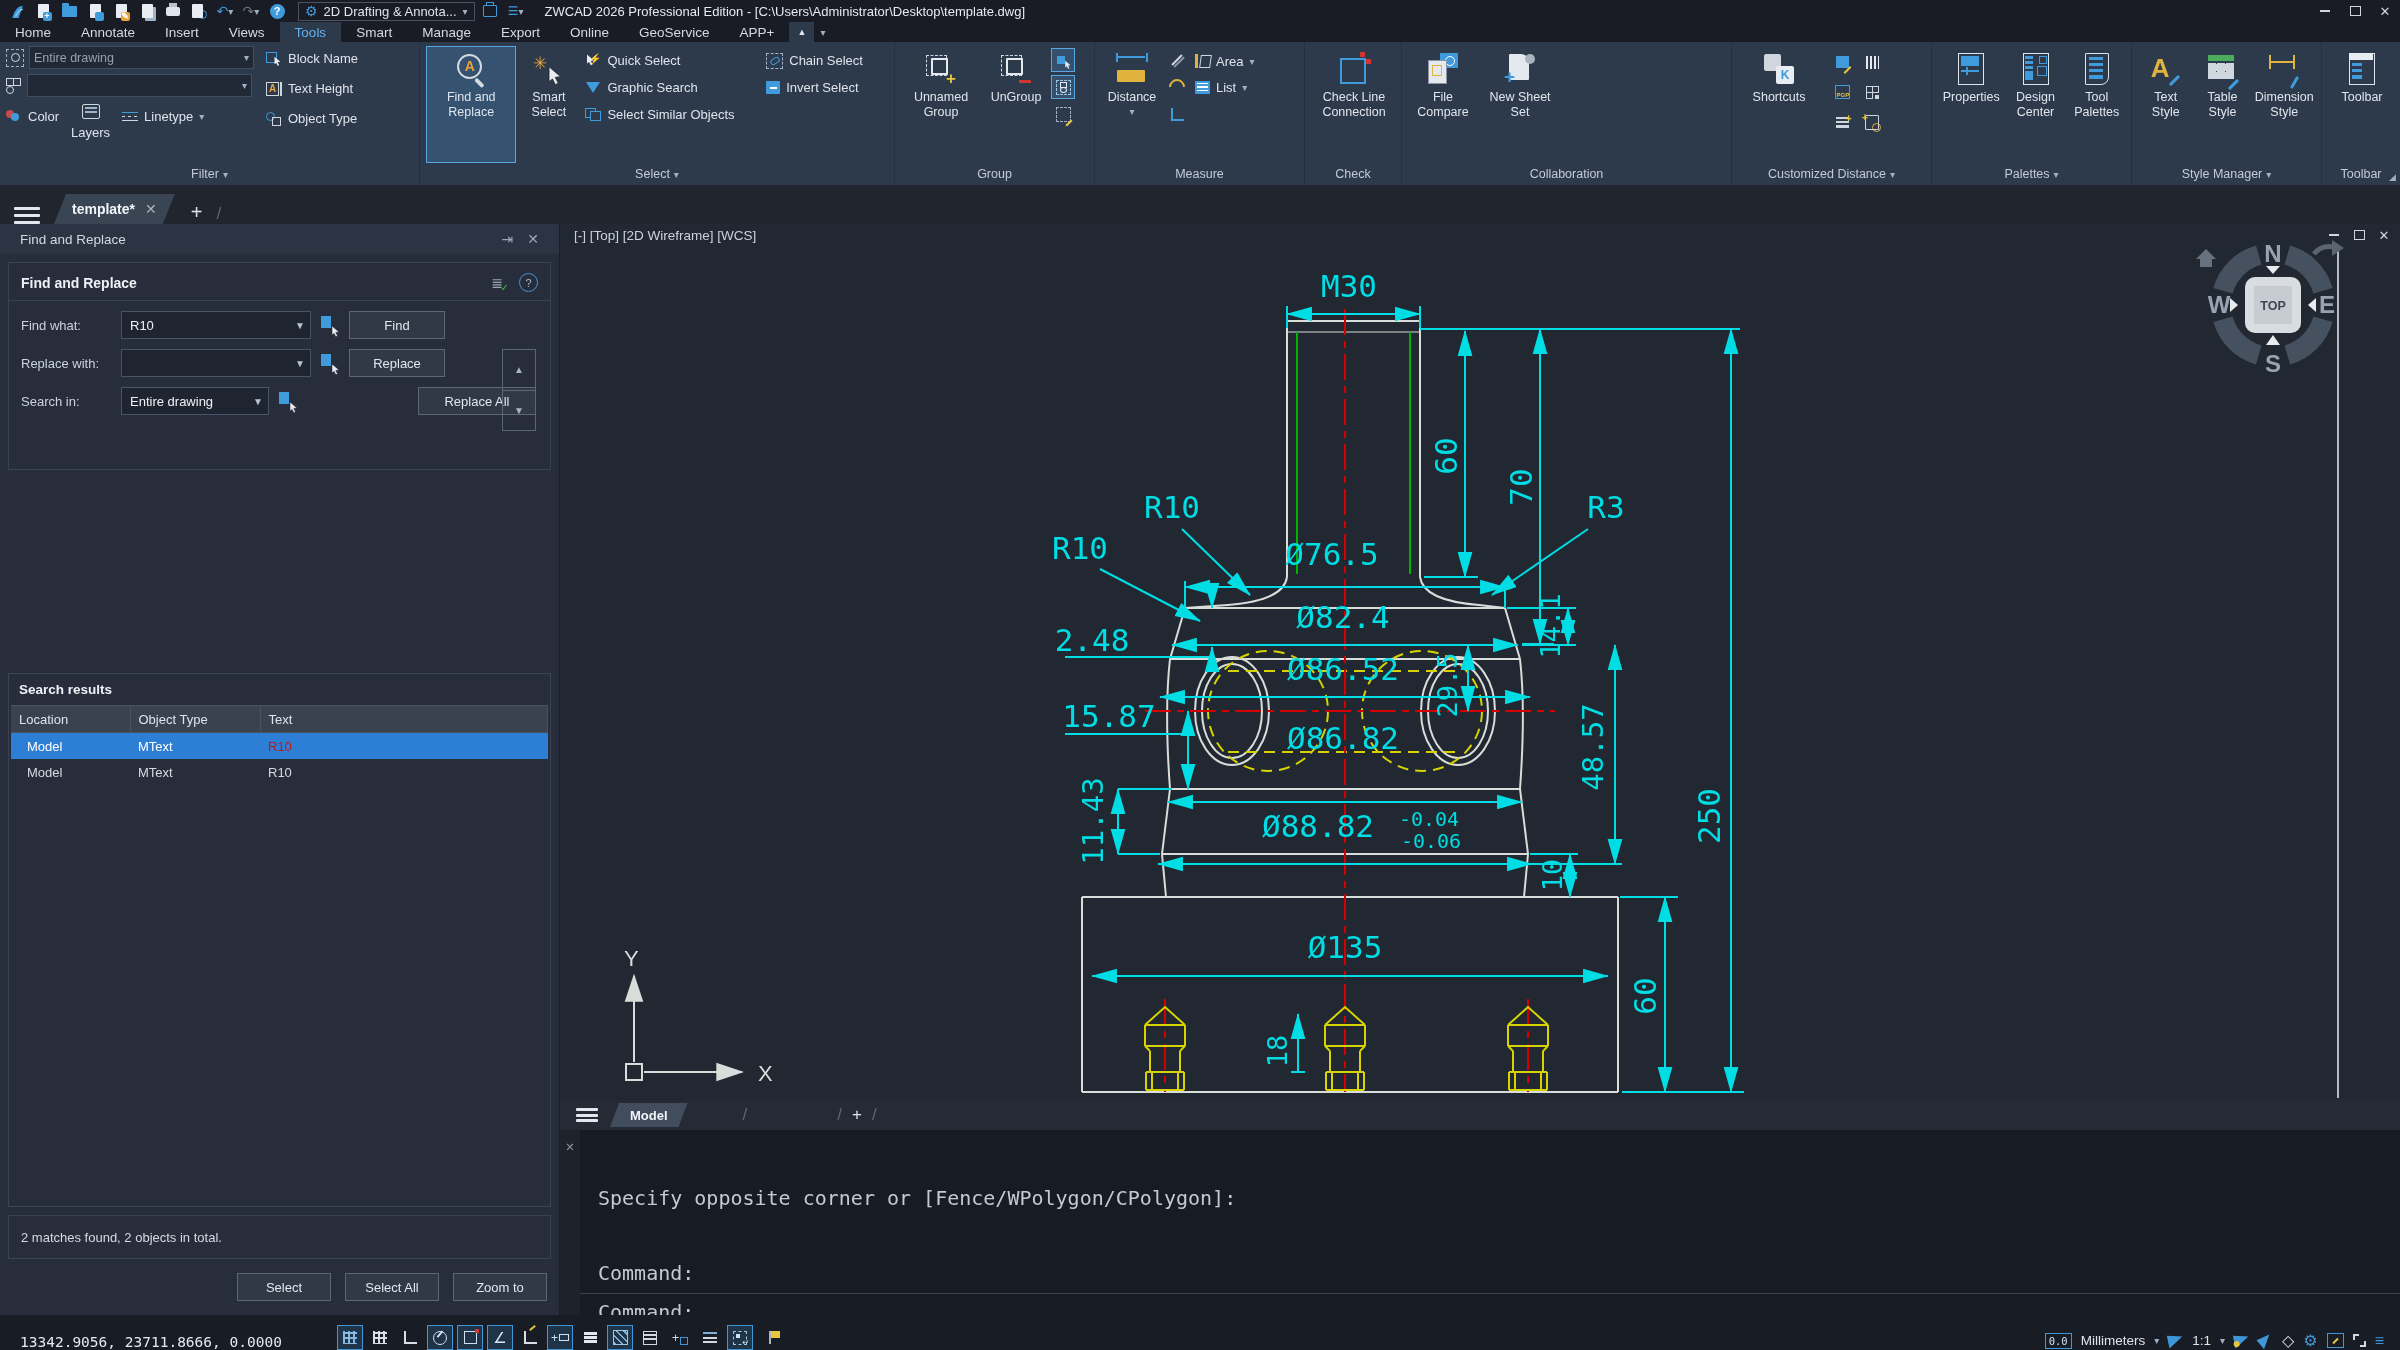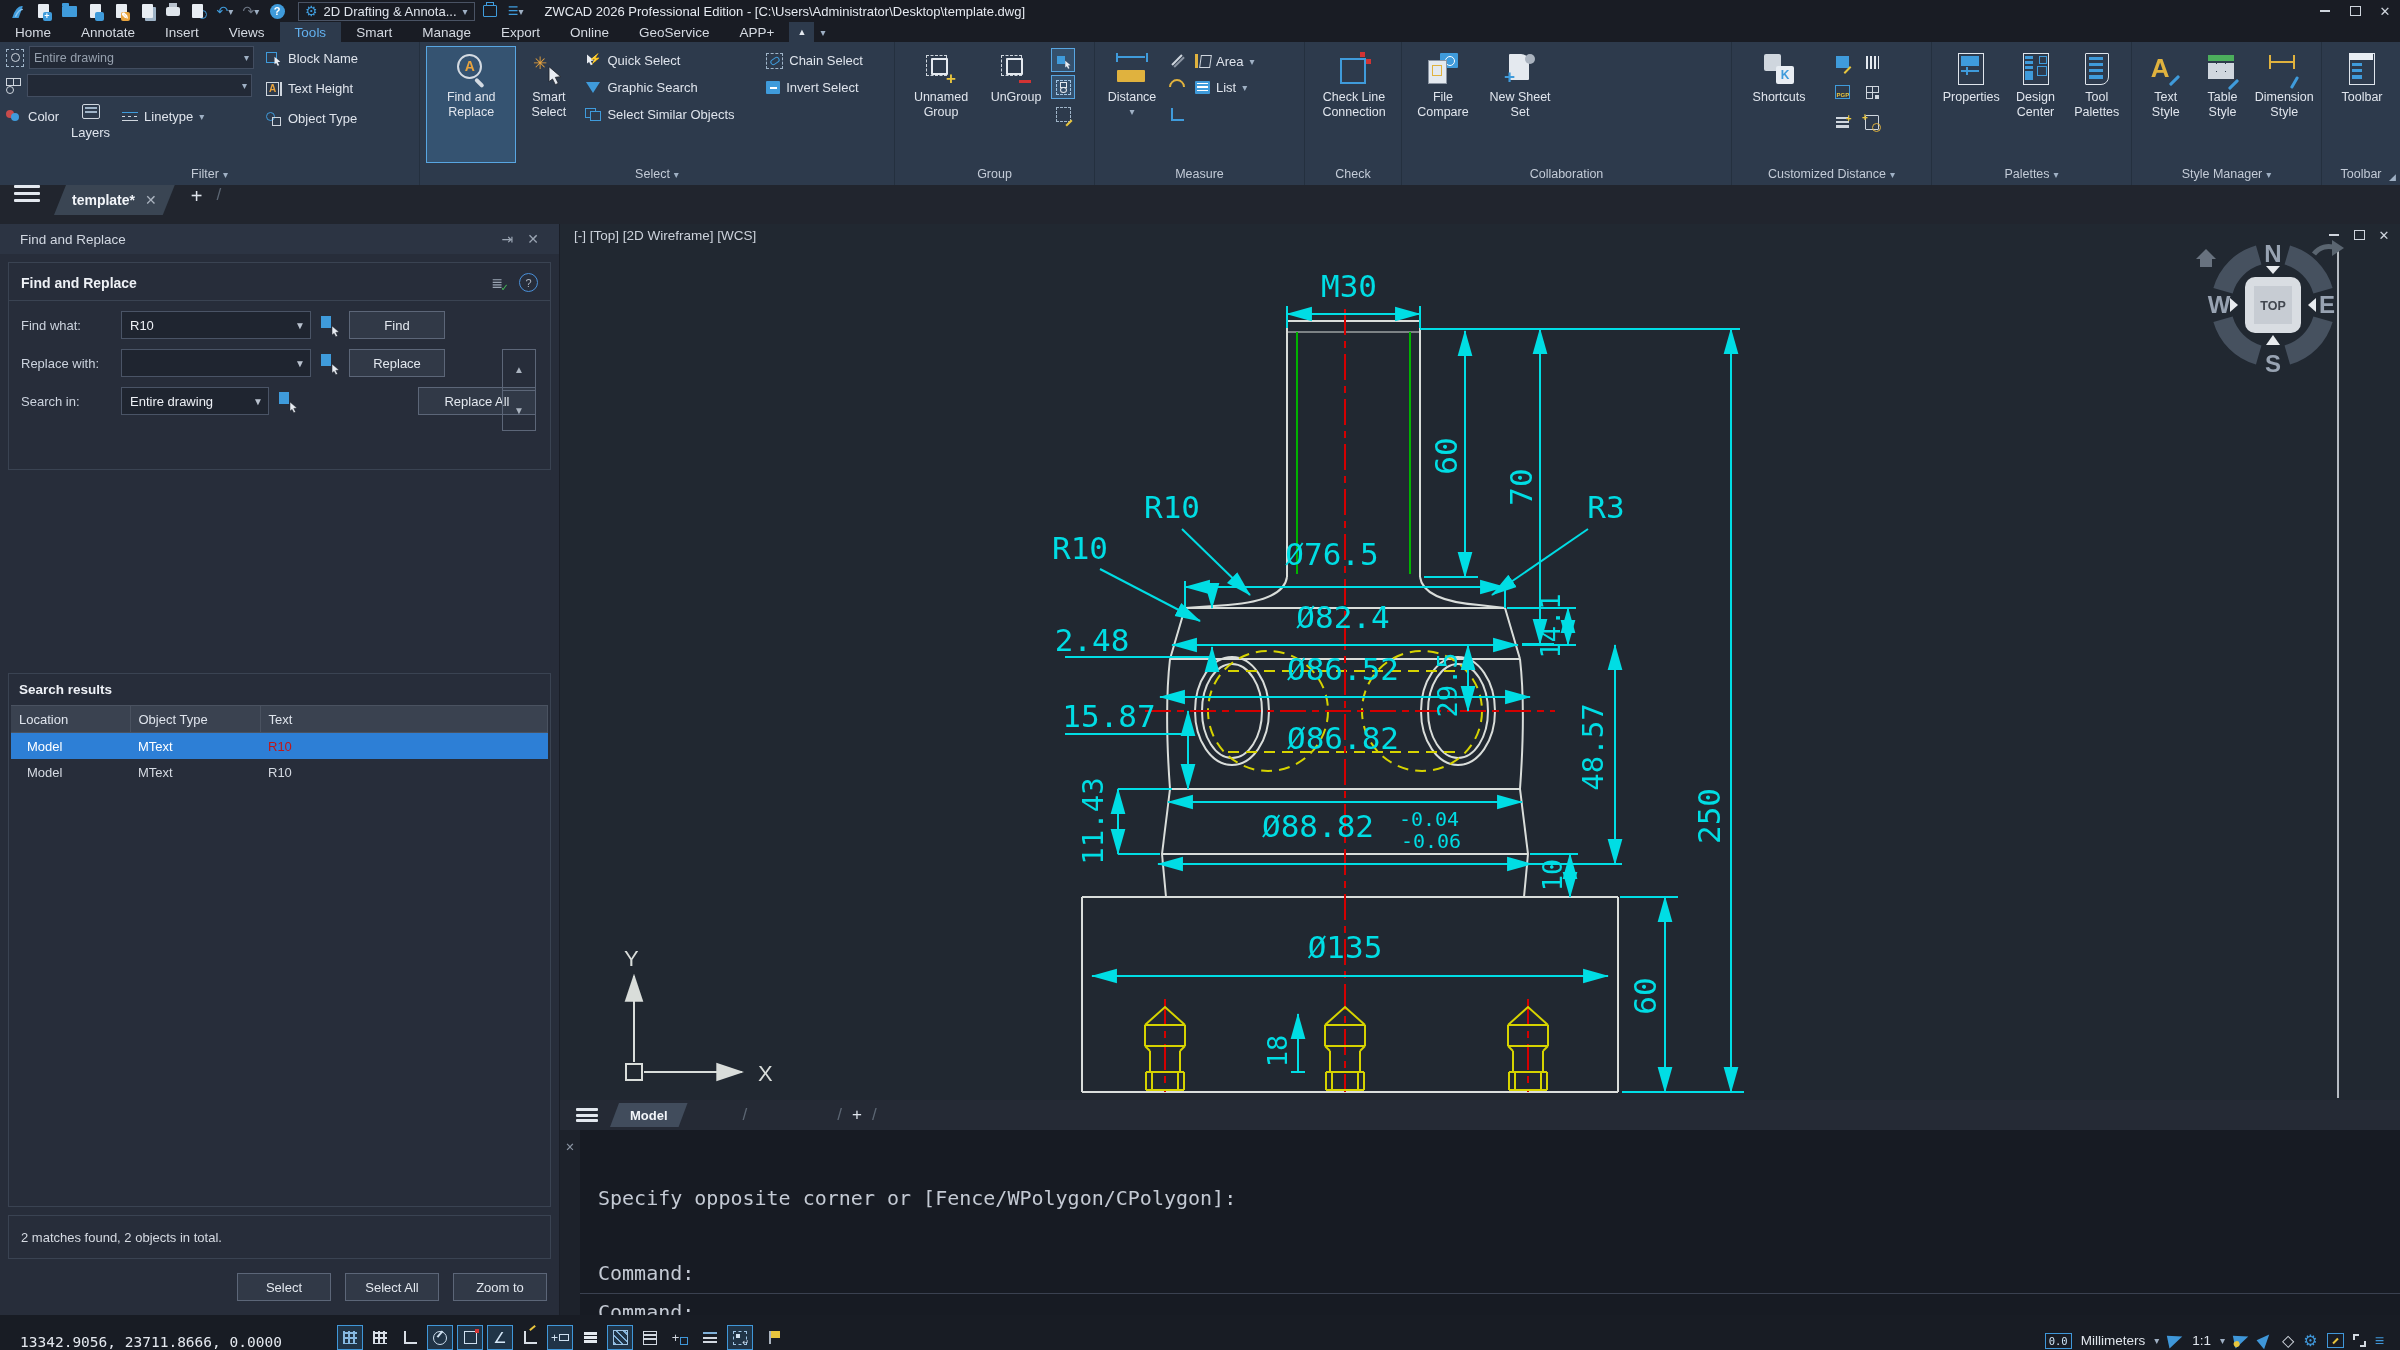--- a/index.html
+++ b/index.html
@@ -39,21 +39,21 @@
   .bi{width:34px;height:34px;position:relative;flex:none;}
   .ritem{display:flex;align-items:center;gap:6px;height:25px;padding:0 4px;}
   .rtxt{font-size:13px;color:#dfe4ec;white-space:nowrap;}
   .combo{display:flex;align-items:center;background:#222936;border:1px solid #424d60;height:23px;box-sizing:border-box;padding:0 4px;}
   .combo .ctext{flex:1;color:#96a0ae;font-size:12.5px;white-space:nowrap;overflow:hidden;}
   .mi{display:inline-block;position:relative;flex:none;}
   .sicon-col{display:flex;flex-direction:column;justify-content:flex-start;gap:3px;padding-top:2px;}
   .icbtn{width:24px;height:24px;display:flex;align-items:center;justify-content:center;border:1px solid transparent;box-sizing:border-box;}
   .icbtn.on{border-color:#58a6e2;background:rgba(80,160,225,.22);}
   
-  #tabrow{left:0;top:185px;width:2400px;height:39px;background:#21252e;display:flex;align-items:flex-start;}
+  #tabrow{left:0;top:185px;width:2400px;height:39px;background:#21252e;display:flex;align-items:flex-end;}
   .hamb{width:26px;height:17px;display:flex;flex-direction:column;justify-content:space-between;margin:0 14px;}
   .hamb span{height:3px;background:#e3e8ef;border-radius:1px;}
   #doc-tab{height:30px;background:#3a4553;display:flex;align-items:center;gap:10px;padding:0 18px;clip-path:polygon(12px 0,100% 0,calc(100% - 12px) 100%,0 100%);color:#f2f5f9;font-weight:bold;font-size:14px;}
   .tab-close{color:#aab3bf;font-weight:normal;font-size:14px;}
   .plus{color:#dfe4ec;font-size:20px;margin-left:16px;}
   .slash{color:#5c6673;font-size:17px;margin-left:14px;}
   
   #fr-panel{left:0;top:224px;width:560px;height:1091px;background:#272d3a;box-sizing:border-box;border-right:1px solid #1a1e27;}
   #fr-title{height:30px;background:#2c3443;display:flex;align-items:center;padding:0 20px;color:#d2d8e2;font-size:13.5px;}
   #fr-title .sp{flex:1;}

